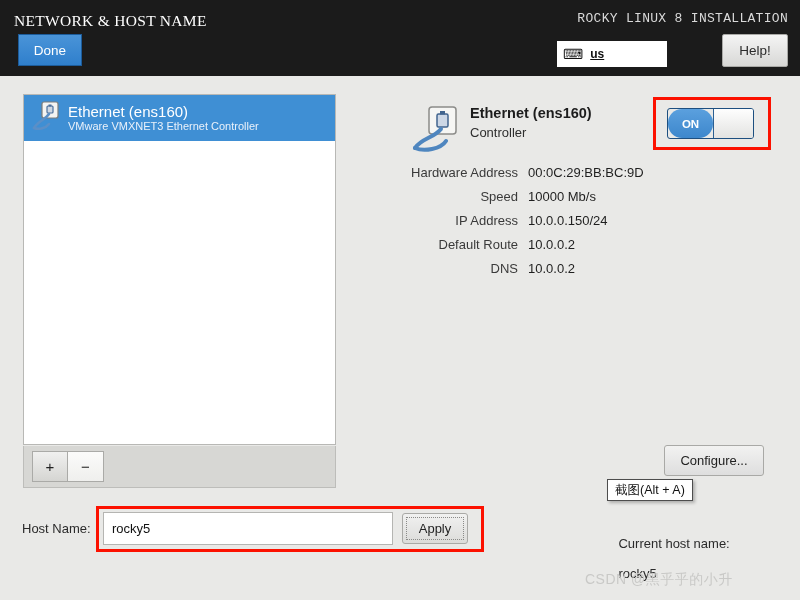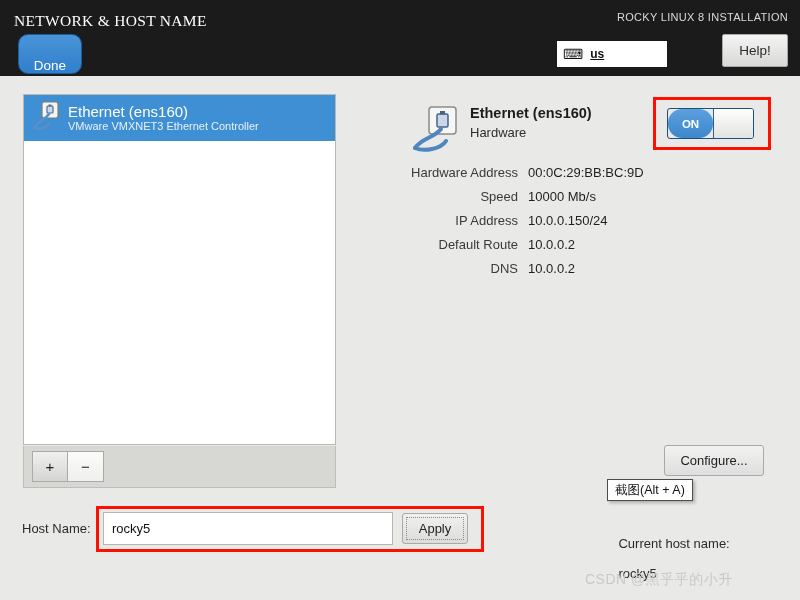--- a/index.html
+++ b/index.html
@@ -15,29 +15,29 @@
   .header {
     position: absolute; left: 0; top: 0; width: 800px; height: 76px;
     background: #1b1b1b;
   }
   .hdr-title {
     position: absolute; left: 14px; top: 12px;
     color: #ffffff; font-size: 15.5px; letter-spacing: .3px; font-family: Liberation Serif, serif;
   }
   .hdr-right {
     position: absolute; right: 12px; top: 11px;
-    color: #d9d9d9; font-size: 11px; letter-spacing: .3px;
+    color: #d9d9d9; font-size: 13px; letter-spacing: .3px; font-family: Liberation Mono, monospace;
   }
   .done-btn {
     position: absolute; left: 18px; top: 34px;
-    width: 64px; height: 40px;
+    width: 64px; height: 32px;
     background: linear-gradient(#4a94d8, #2f7fcc);
-    border: 1px solid #1c5c9b; border-radius: 10px;
+    border: 1px solid #1c5c9b; border-radius: 0;
     color: #fff; font-size: 13.5px;
-    display: flex; align-items: flex-end; justify-content: center;
+    display: flex; align-items: center; justify-content: center;
     cursor: pointer;
   }
   .help-btn {
     position: absolute; right: 12px; top: 34px;
     width: 66px; height: 33px;
     background: linear-gradient(#f4f4f4, #d8d8d6);
     border: 1px solid #a9a9a6; border-radius: 2px;
     color: #2b2b2b; font-size: 13.5px;
     display: flex; align-items: center; justify-content: center;
     cursor: pointer;
@@ -226,21 +226,21 @@
       <svg width="48" height="48" viewBox="0 0 48 48">
         <rect x="17" y="2" width="27" height="27" rx="3" fill="#f6f6f4" stroke="#8c8c89" stroke-width="1.5"></rect>
         <rect x="25" y="9" width="11" height="13" rx="1.5" fill="#ccd7e6" stroke="#41648e" stroke-width="1.5"></rect>
         <rect x="28" y="6" width="5" height="3.5" fill="#41648e"></rect>
         <path d="M29 24 C22 33, 10 33, 3 43" stroke="#4f86bf" stroke-width="4" fill="none" stroke-linecap="round"></path>
         <path d="M3 43 C12 47, 29 44, 34 36" stroke="#4f86bf" stroke-width="4" fill="none" stroke-linecap="round"></path>
       </svg>
     </span>
     <span>
       <div class="detail-title">Ethernet (ens160)</div>
-      <div class="detail-status">Hardware</div>
+      <div class="detail-status">Controller</div>
     </span>
   </div>
 
   <div class="detail-rows">
     <div class="drow">
       <span class="dlabel">Hardware Address</span>
       <span class="dvalue">00:0C:29:BB:BC:9D</span>
     </div>
     <div class="drow">
       <span class="dlabel">Speed</span>

